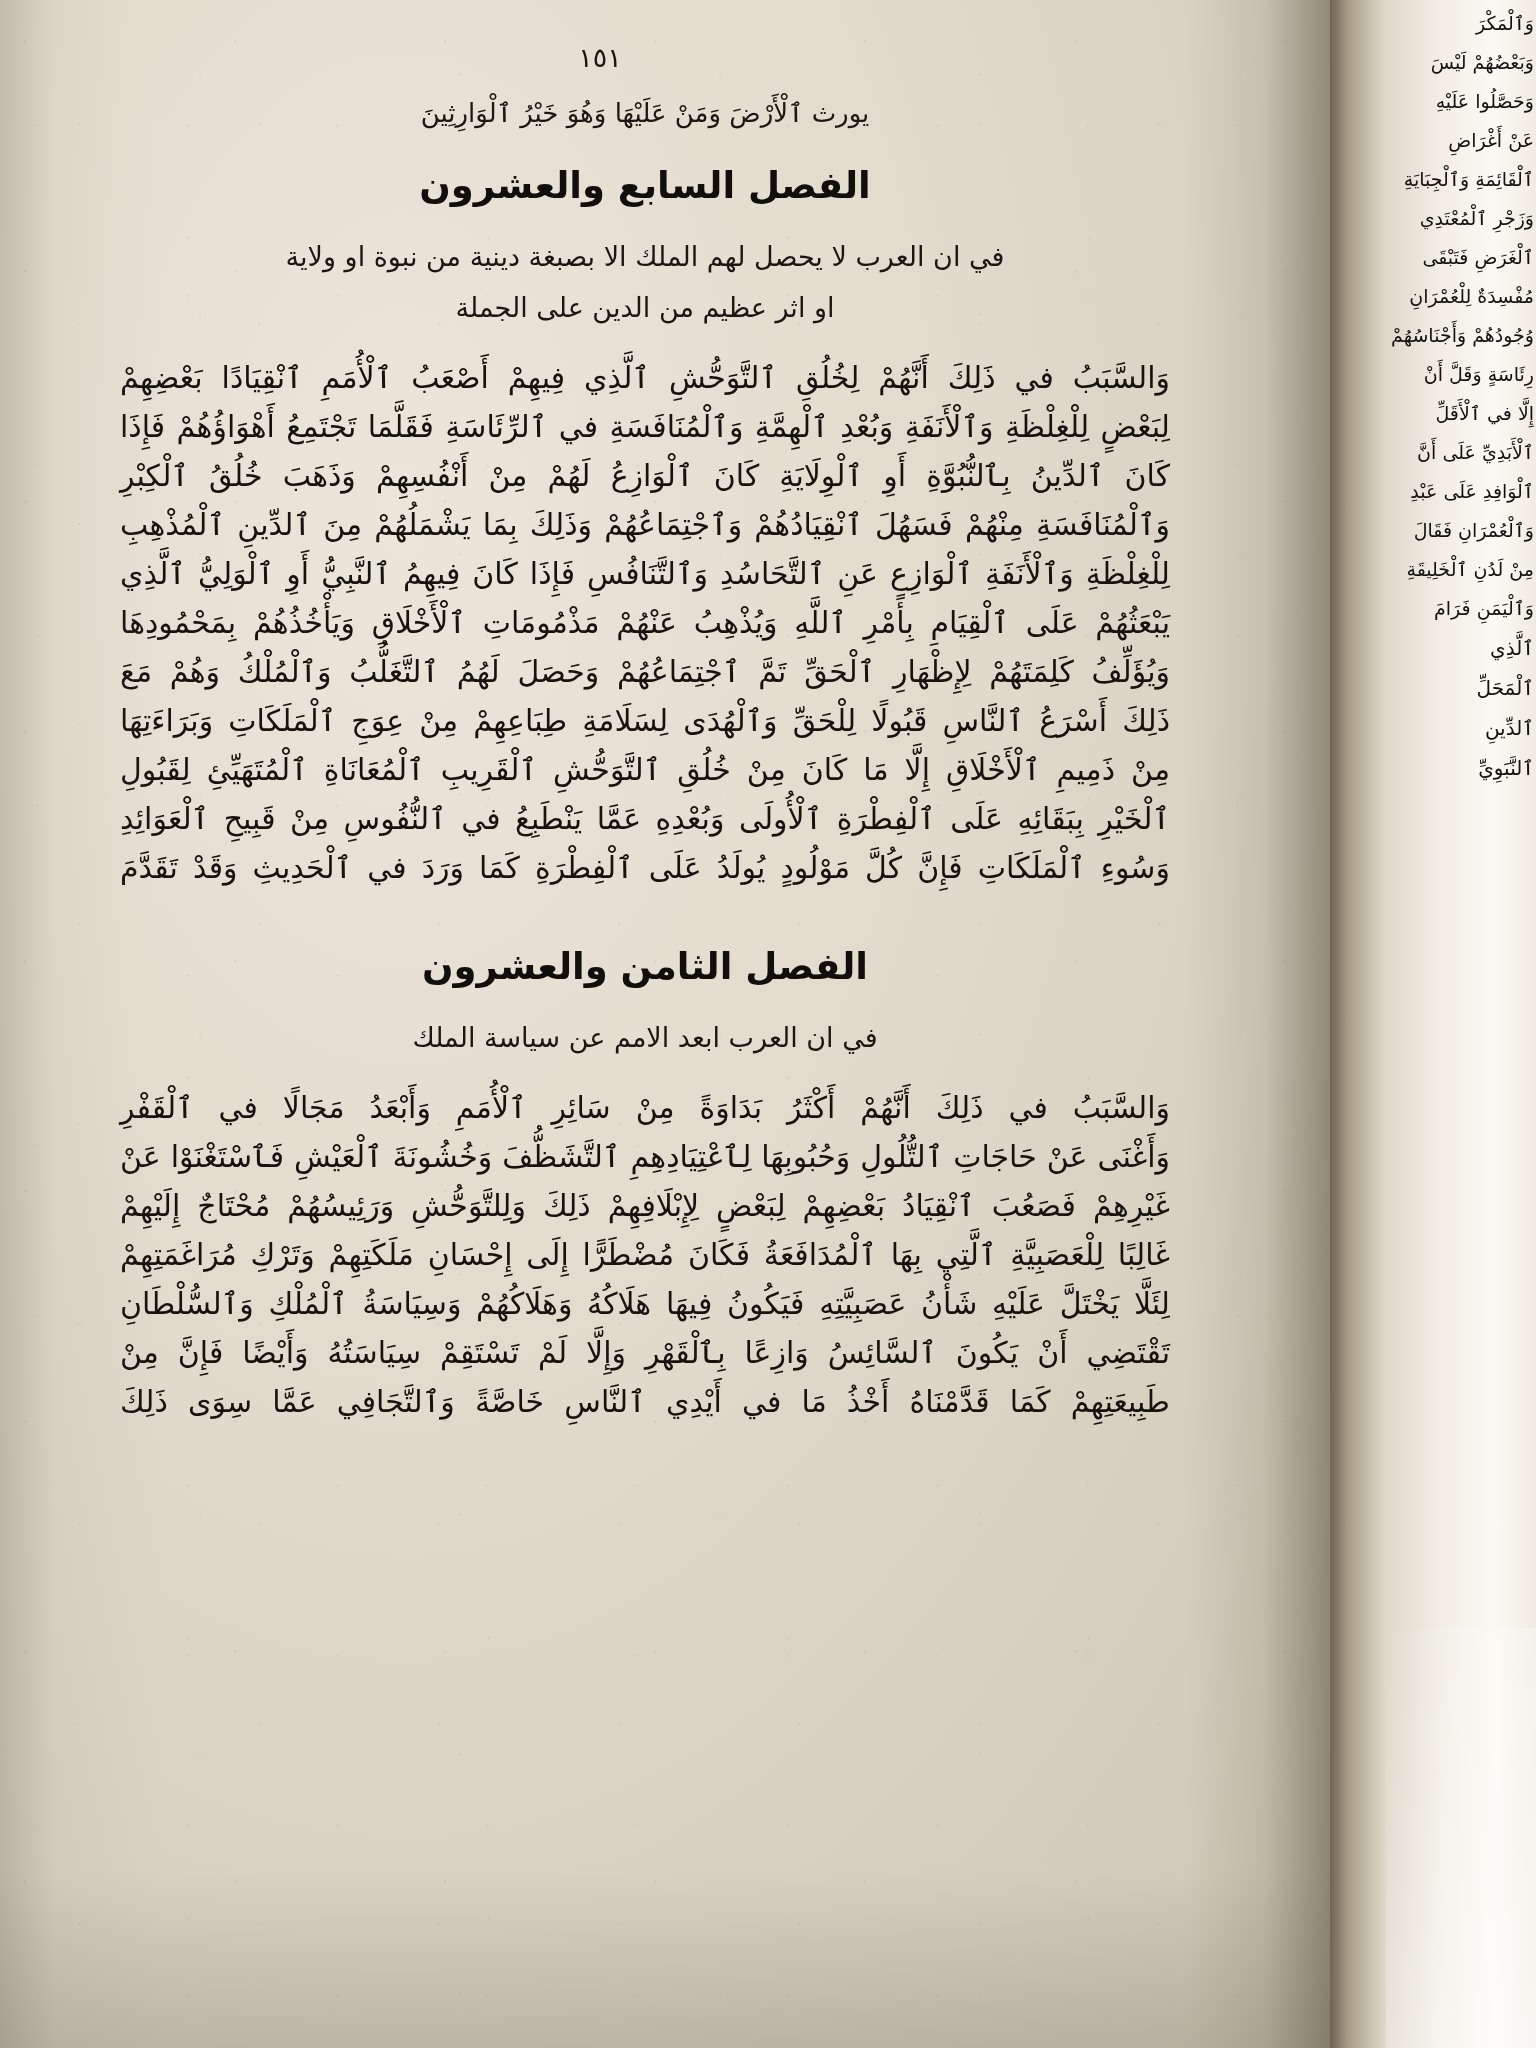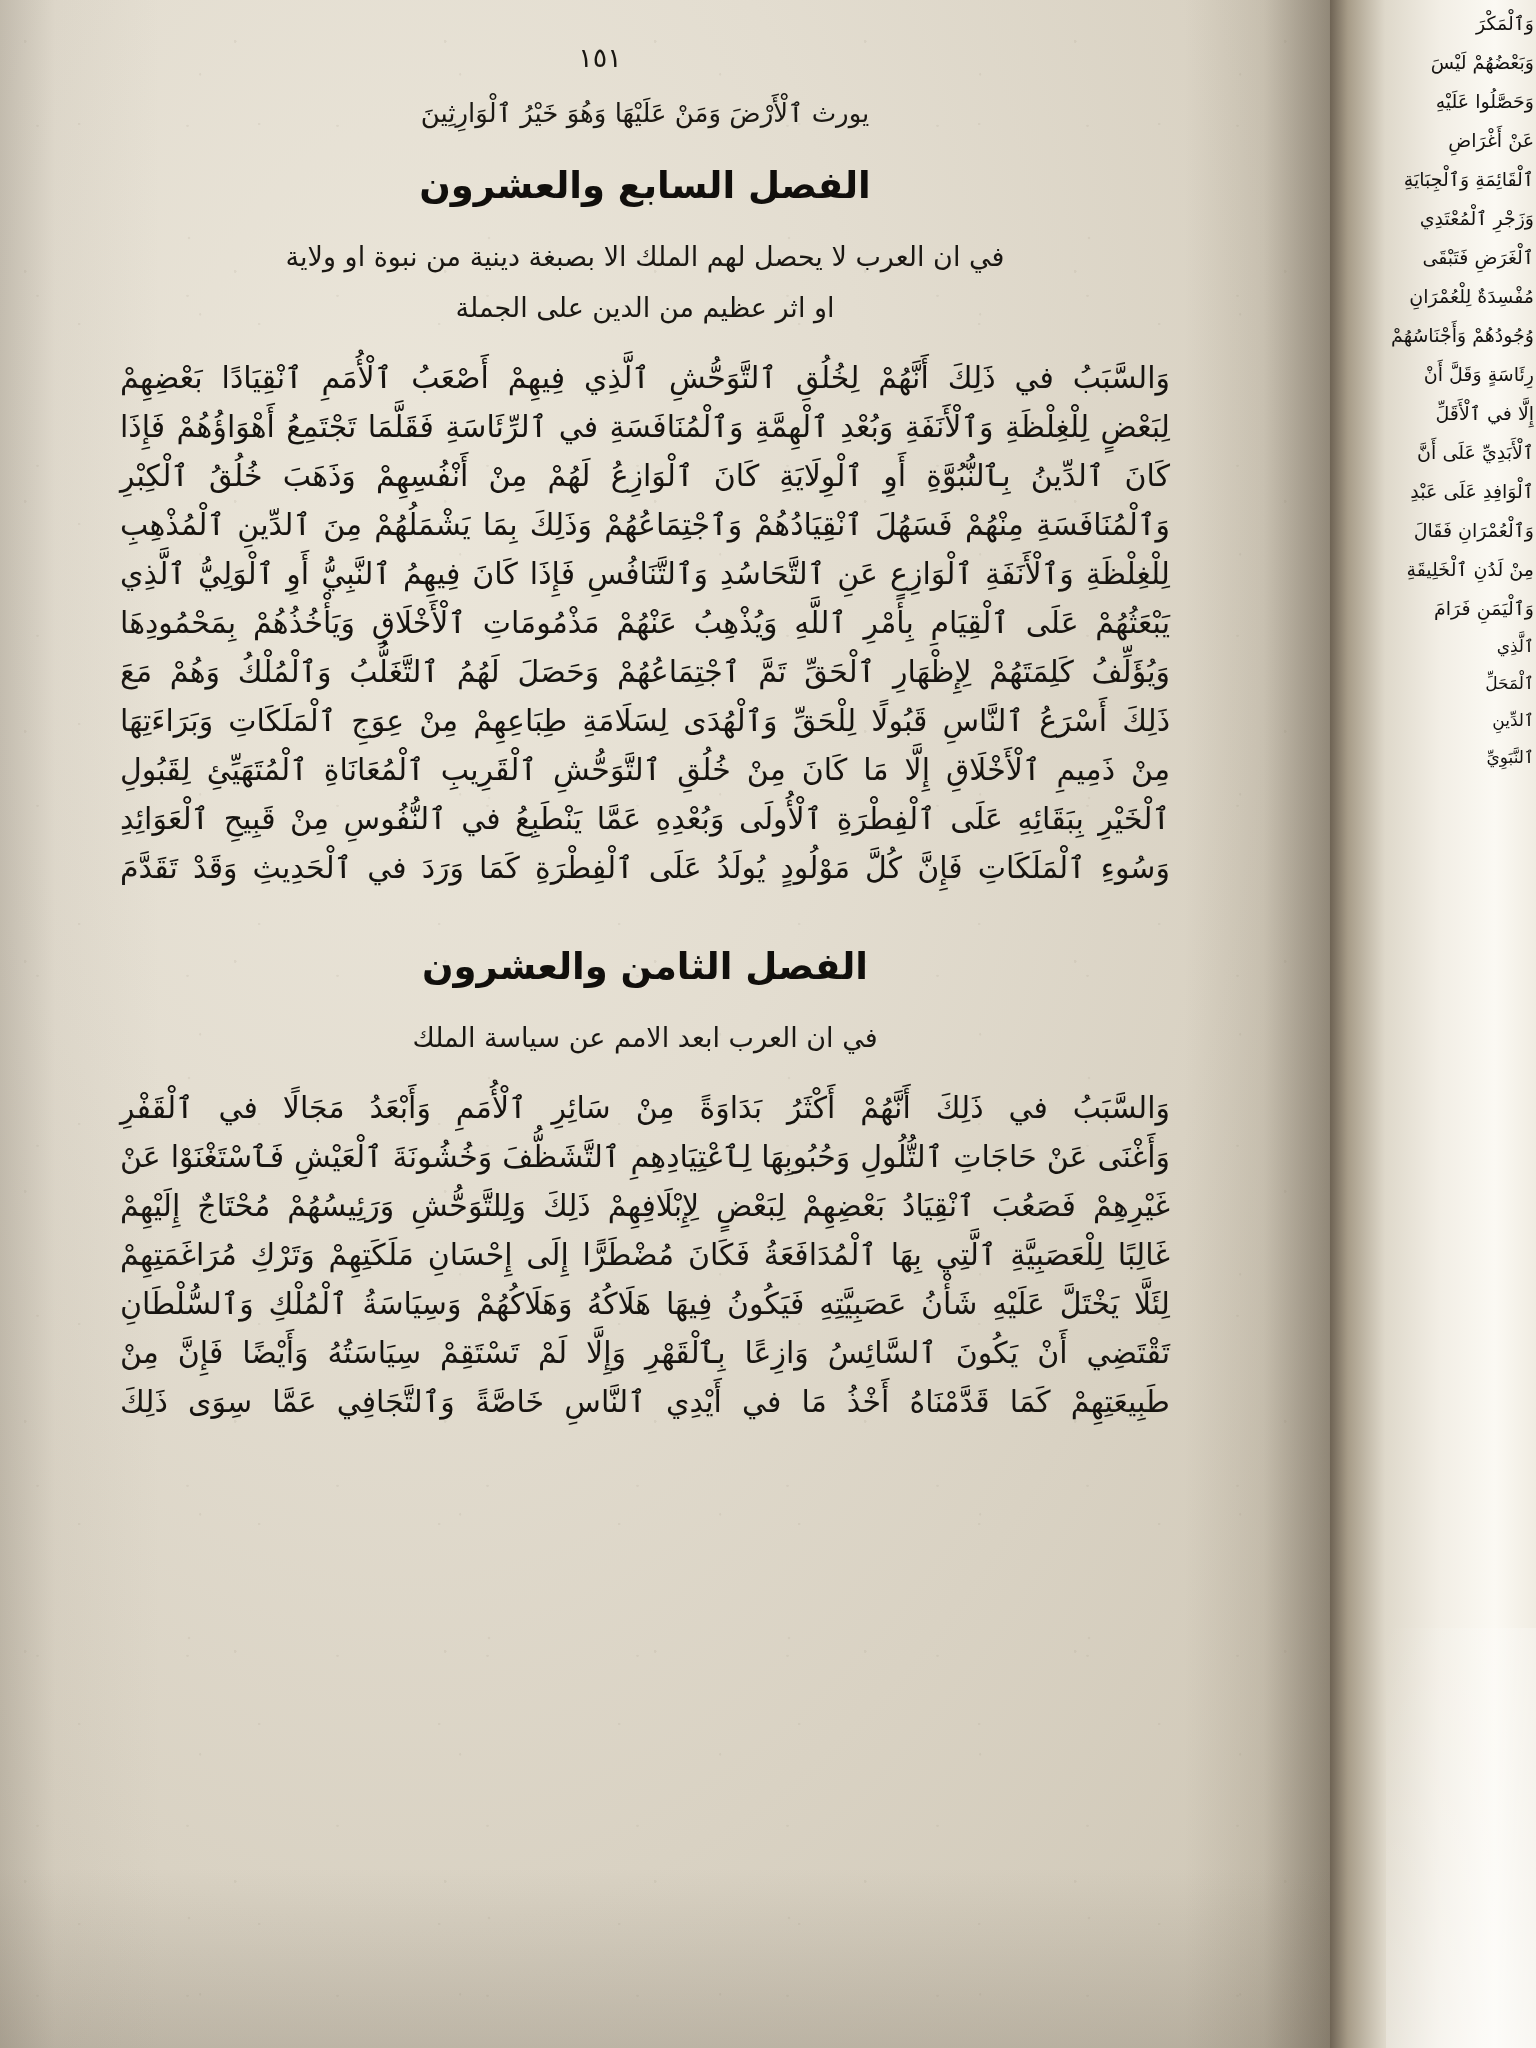--- a/index.html
+++ b/index.html
@@ -145,21 +145,21 @@
   .rline {
     font-size: 19px;
     line-height: 1.0;
     color: #141210;
     margin: 0 0 20px 0;
     white-space: nowrap;
     direction: rtl;
     text-align: right;
     transform-origin: right center;
   }
-  .rline.sm { font-size: 17px; }
+  .rline.sm { font-size: 20px; }
 
   
   .speckle {
     position: absolute;
     inset: 0;
     pointer-events: none;
     opacity: 0.10;
     background-image:
       radial-gradient(circle at 12% 18%, #8a7f68 0 1.2px, transparent 1.6px),
       radial-gradient(circle at 44% 62%, #8a7f68 0 1.1px, transparent 1.5px),

